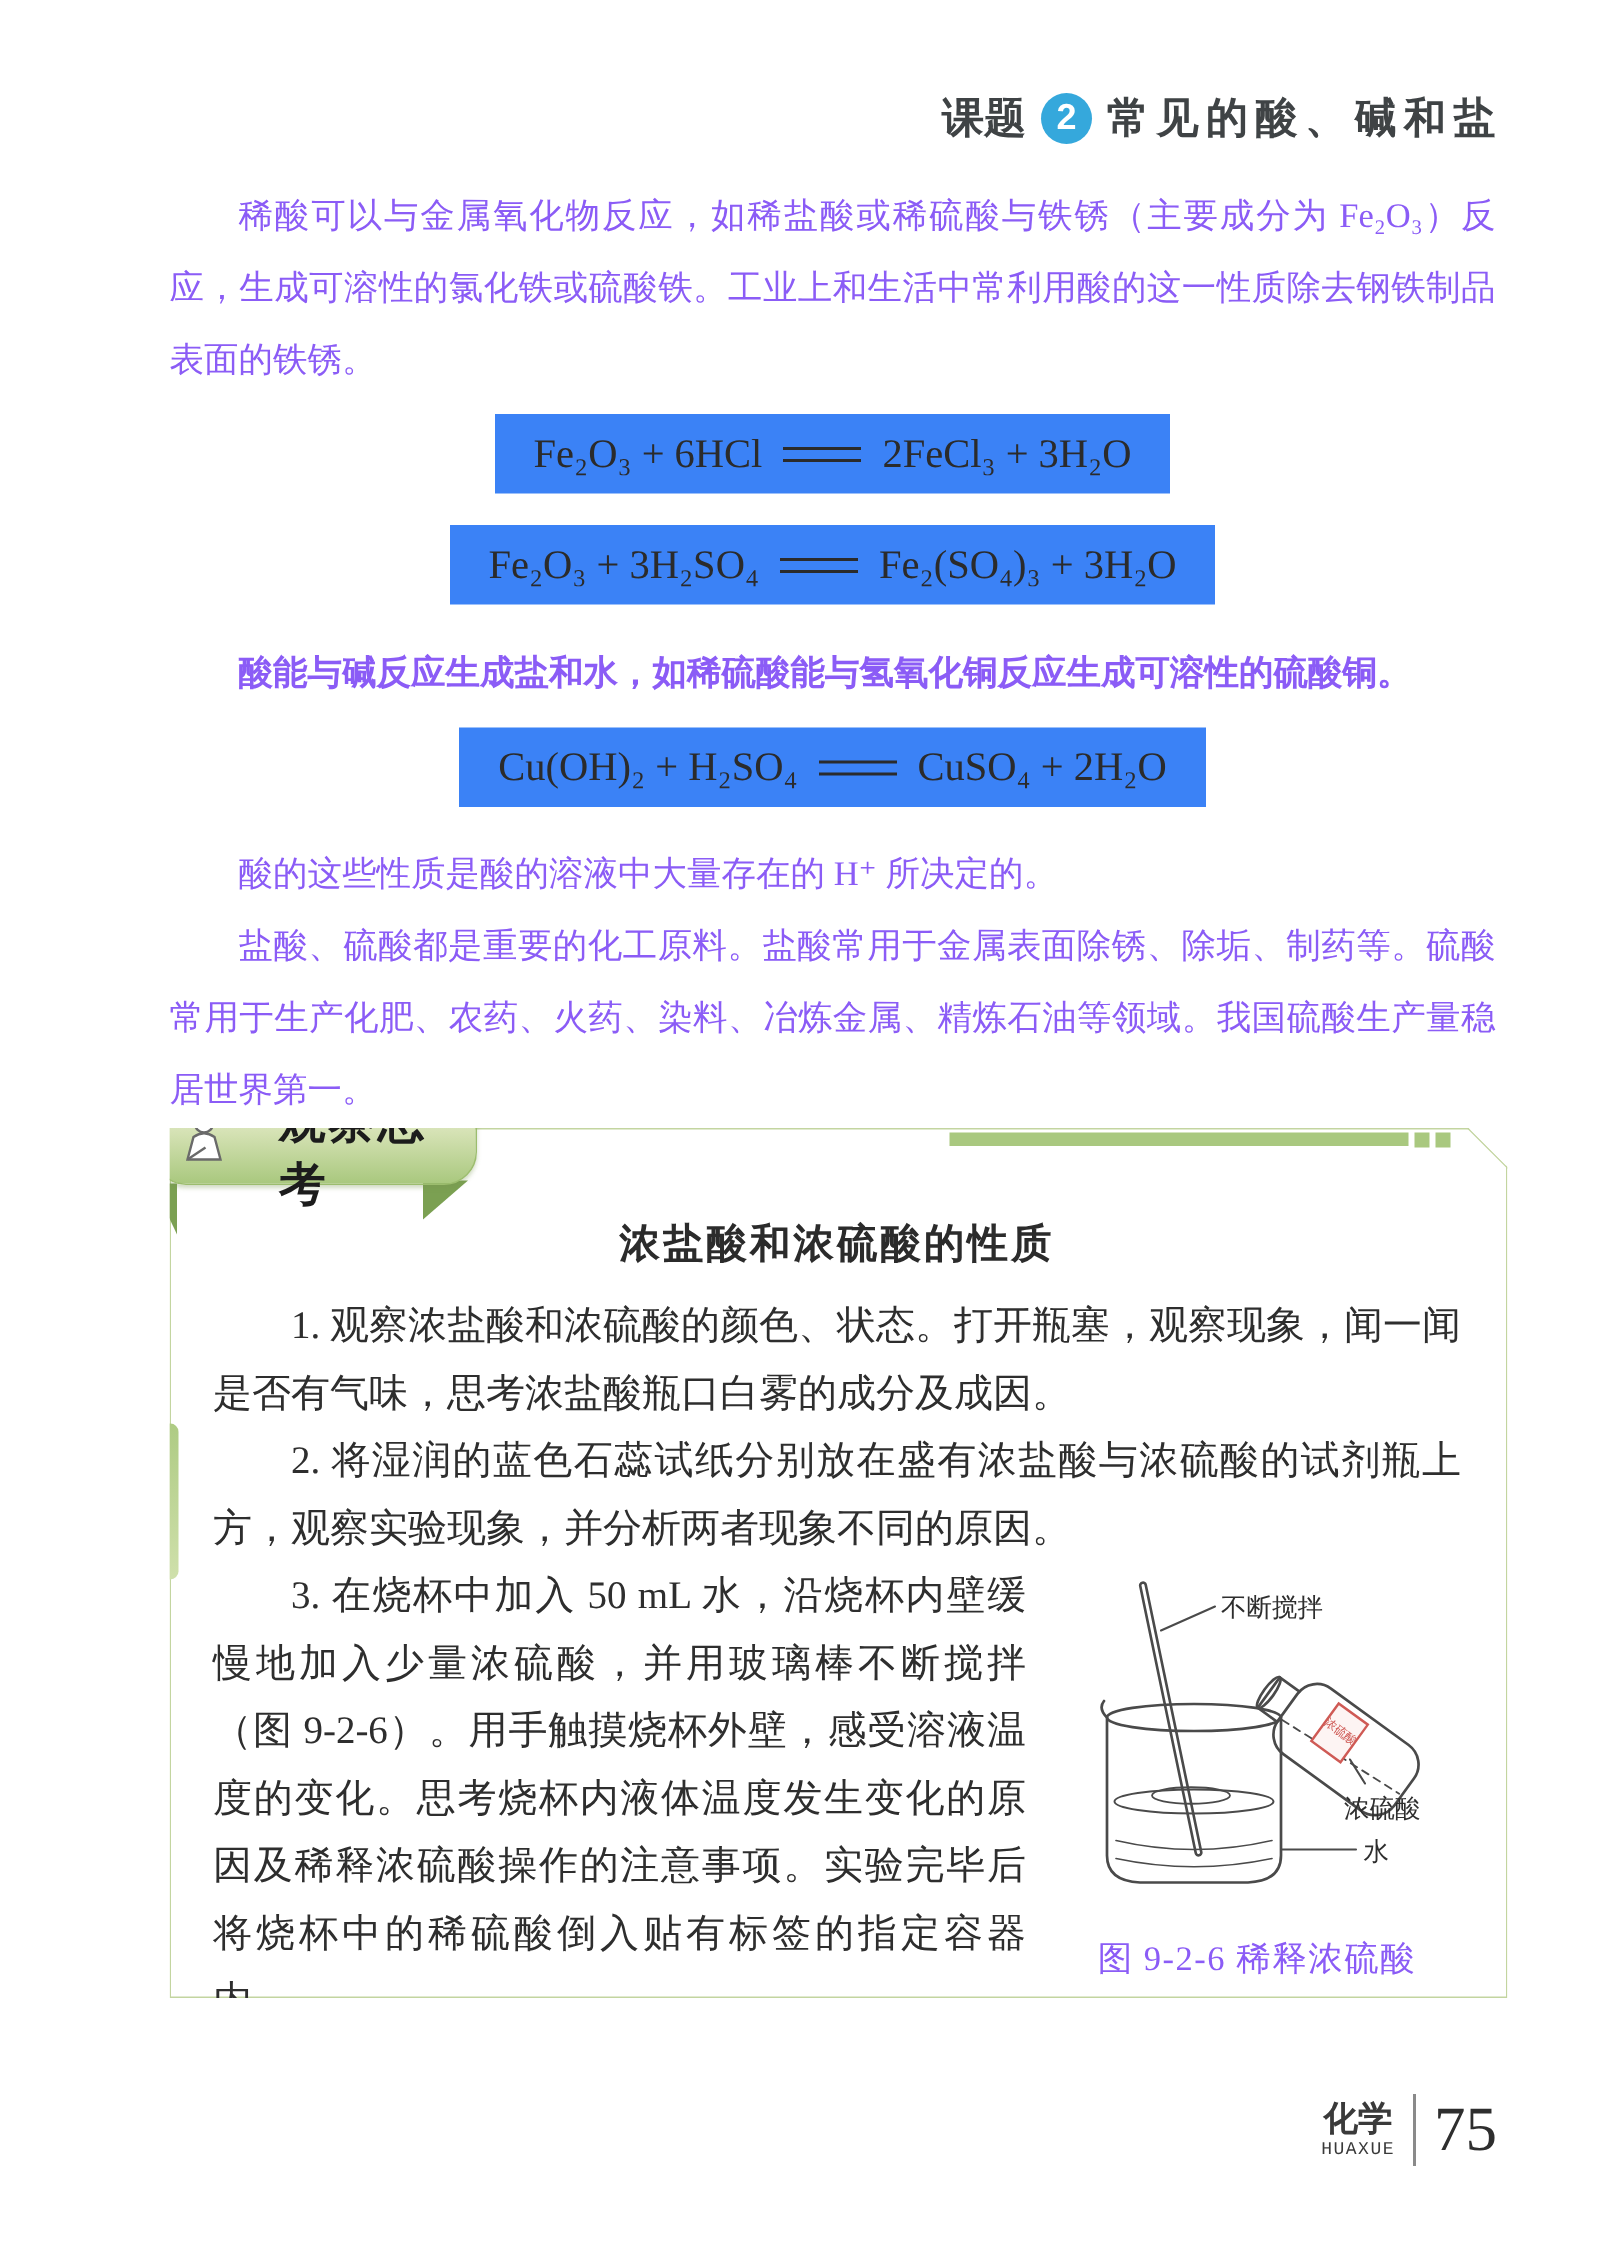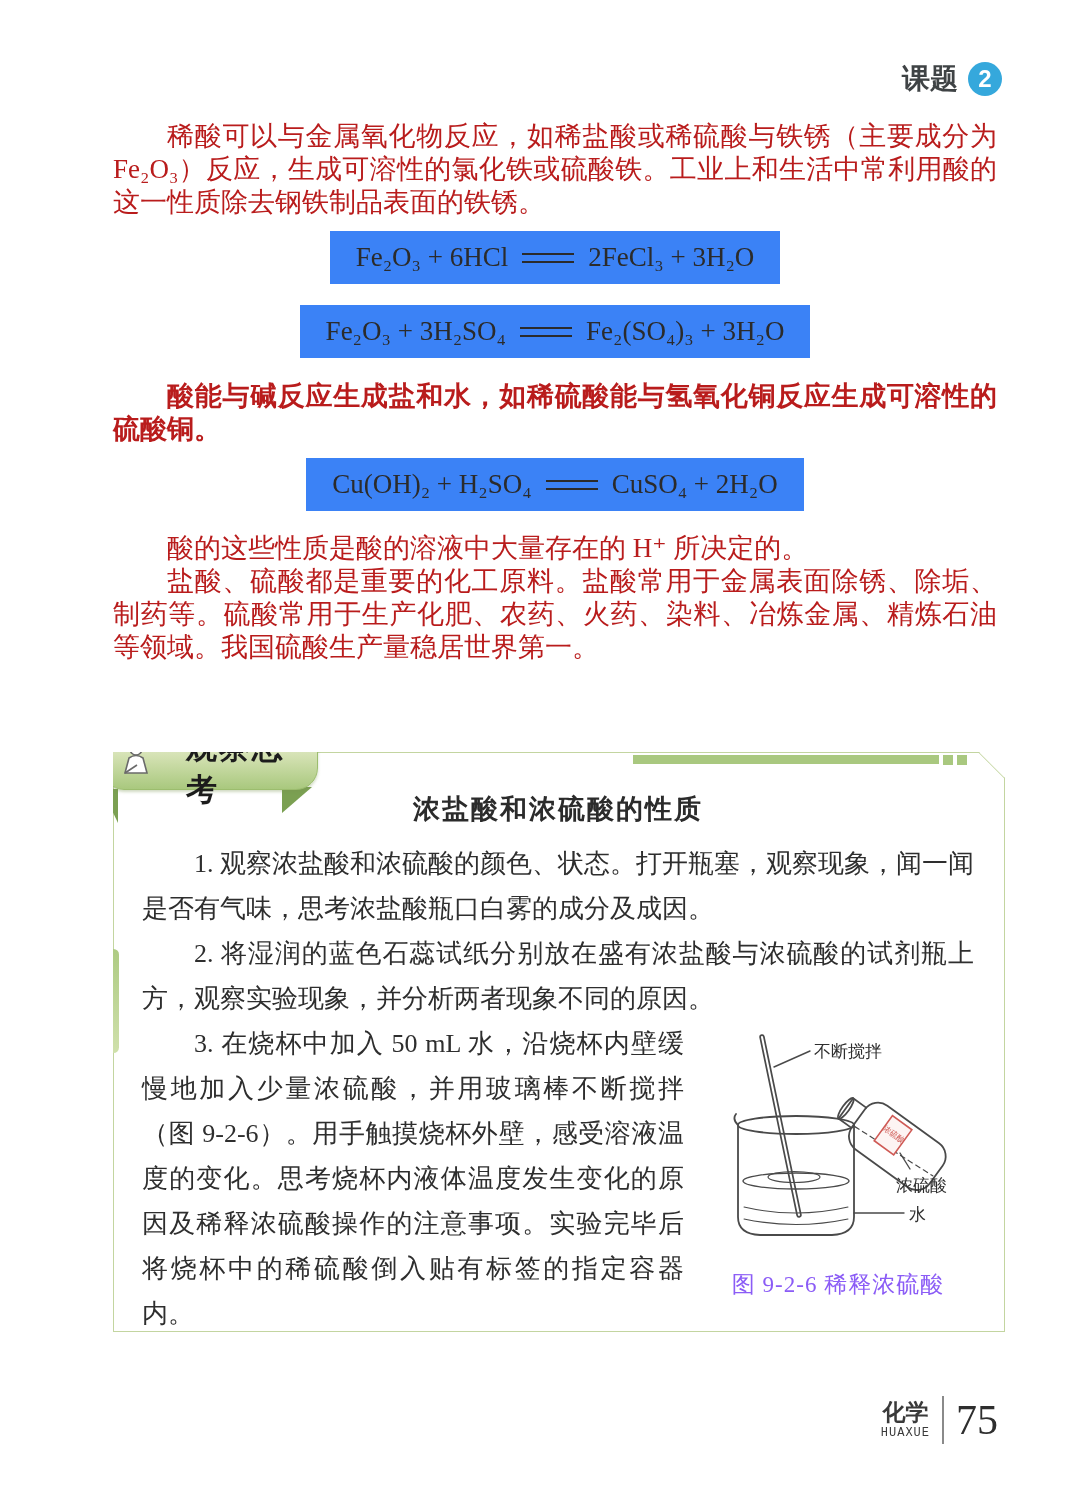--- a/index.html
+++ b/index.html
@@ -9,21 +9,21 @@
   
   .runhead { position: absolute; top: 60px; right: 78px; display: flex; align-items: center; gap: 10px;
              font-family: "Liberation Sans", "DejaVu Sans", sans-serif; font-weight: bold;
              font-size: 28px; color: #3f4345; }
   .runhead .lesson-no { width: 34px; height: 34px; border-radius: 50%; background: #35a8dc; color: #fff;
              display: flex; align-items: center; justify-content: center; font-size: 24px; }
   .runhead .t2 { letter-spacing: 5px; }
 
   
   .content { position: absolute; top: 120px; left: 113px; width: 884px; }
-  .para { font-size: 27px; line-height: 33px; text-align: justify; text-indent: 2em; color: #b91c1c; }
+  .para { font-size: 23px; line-height: 48px; text-align: justify; text-indent: 2em; color: #8b5cf6; }
   .eq-row { text-align: center; }
   .eq-box { display: inline-block; background: #3b82f6; padding: 11px 26px; font-size: 27px; color: #2b2b2b; }
   .dbl { display: inline-block; width: 52px; height: 10px; border-top: 2.5px solid #2b2b2b;
          border-bottom: 2.5px solid #2b2b2b; vertical-align: middle; margin: 0 14px 4px 14px; }
   .mt10 { margin-top: 12px; } .mt20 { margin-top: 21px; } .mt22 { margin-top: 22px; font-weight: bold; }
 
   
   .activity { position: absolute; top: 752px; left: 113px; width: 892px; height: 580px;
               border: 1px solid #c3d5a0; background: #fff;
               clip-path: polygon(0 0, calc(100% - 26px) 0, 100% 26px, 100% 100%, 0 100%); }
@@ -41,21 +41,21 @@
   .act-tab-label { font-family: "Liberation Sans", "DejaVu Sans", sans-serif; font-weight: bold;
              font-size: 31px; color: #1c1c1c; letter-spacing: 2px; }
   .fold-left { position: absolute; top: 36px; left: -12px; width: 0; height: 0; z-index: 2;
              border-top: 34px solid #7ba052; border-left: 16px solid transparent; }
   .fold-right { position: absolute; top: 34px; left: 168px; width: 0; height: 0; z-index: 2;
              border-top: 26px solid #7ba052; border-right: 30px solid transparent; }
   .chamfer-line { position: absolute; top: 12px; right: -7px; width: 38px; height: 1px; background: #c3d5a0;
              transform: rotate(45deg); }
 
   .act-title { text-align: center; font-size: 27px; font-weight: bold; color: #2b2b2b;
-               letter-spacing: 2px; margin: 4px 0 14px 0; }
+               letter-spacing: 2px; margin: 24px 0 14px 0; }
   .step { font-size: 26px; line-height: 45px; text-align: justify; text-indent: 2em; color: #2e2e2e; }
 
   
   .figure { float: right; width: 272px; margin: 8px 0 4px 18px; text-align: center; }
   .fig-caption { font-size: 23px; color: #8b5cf6; margin-top: 4px; letter-spacing: 1px; }
 
   
   .footer { position: absolute; top: 1396px; right: 82px; display: flex; align-items: center; gap: 12px; }
   .f-subject { text-align: center; line-height: 1; }
   .f-subject .cn { font-family: "Liberation Sans", "DejaVu Sans", sans-serif; font-weight: bold;
@@ -66,20 +66,21 @@
   .f-page { font-size: 42px; color: #2e2e2e; }
 </style>
 </head>
 <body>
 
 <div class="page">
 
   <div class="runhead">
     <span class="t1">课题</span>
     <span class="lesson-no">2</span>
+    <span class="t2">常见的酸、碱和盐</span>
   </div>
 
   <div class="content">
     <p class="para">稀酸可以与金属氧化物反应，如稀盐酸或稀硫酸与铁锈（主要成分为 Fe₂O₃）反应，生成可溶性的氯化铁或硫酸铁。工业上和生活中常利用酸的这一性质除去钢铁制品表面的铁锈。</p>
 
     <div class="eq-row mt10">
       <div class="eq-box">
         <span>Fe₂O₃ + 6HCl</span><span class="dbl"></span><span>2FeCl₃ + 3H₂O</span>
       </div>
     </div>

